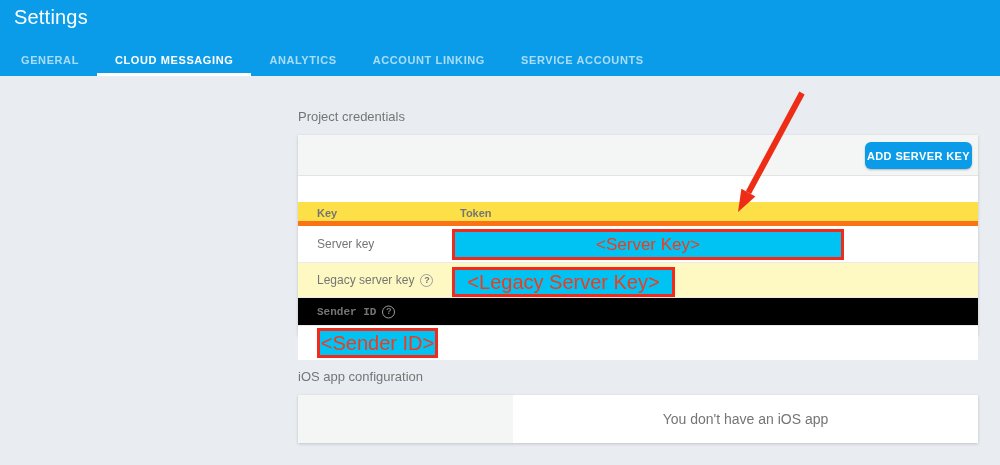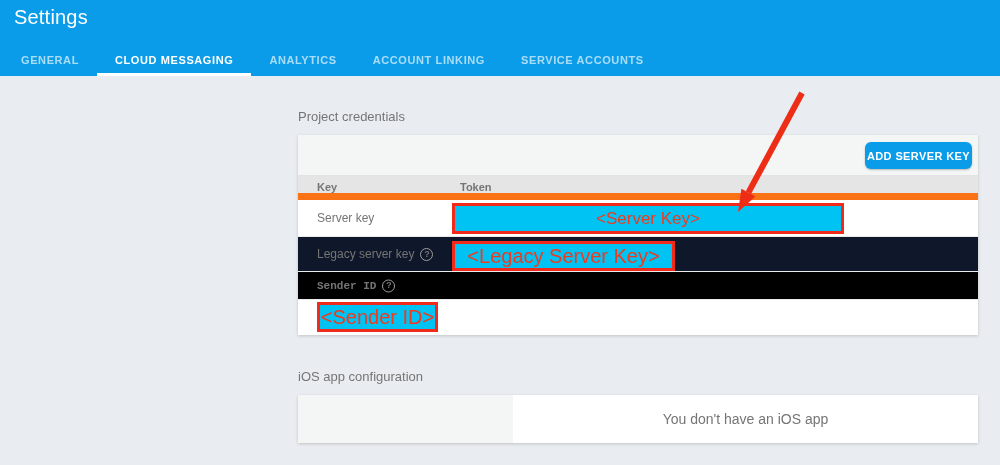--- a/index.html
+++ b/index.html
@@ -61,33 +61,34 @@
     position:absolute; right:6px; top:7px;
     width:107px; height:27px;
     background:#0a9ce8; color:#ffffff;
     border:none; border-radius:6px;
     font-family:"Liberation Sans", sans-serif;
     font-size:11px; font-weight:700; letter-spacing:0.4px;
     cursor:pointer;
     box-shadow:0 1px 2px rgba(0,0,0,0.25);
   }
   .col-head {
-    position:relative; height:24px; background:#e5e5e5;
-    border-bottom:7px solid #f97316;
+    position:relative; height:24px; background:#fde047;
+    border-bottom:5px solid #f97316;
+    margin-top:26px;
   }
   .col-head .col-key, .col-head .col-token {
     position:absolute; top:5px;
     color:#757575; font-size:11px; font-weight:700;
   }
   .col-head .col-key { left:19px; }
   .col-head .col-token { left:162px; }
 
   .trow { position:relative; border-bottom:1px solid #ebebeb; }
   .row-server   { height:37px; background:#ffffff; }
-  .row-legacy   { height:35px; background:#0f172a; }
+  .row-legacy   { height:35px; background:#fef9c3; }
   .row-senderid { height:28px; background:#000000;font-family:Liberation Mono, monospace; }
   .row-senderval{ height:34px; background:#ffffff; border-bottom:none; }
 
   .row-label {
     position:absolute; left:19px; top:50%; transform:translateY(-50%);
     color:#757575; font-size:12px;
     display:flex; align-items:center; gap:6px;
   }
   .help-icon {
     display:inline-flex; align-items:center; justify-content:center;

